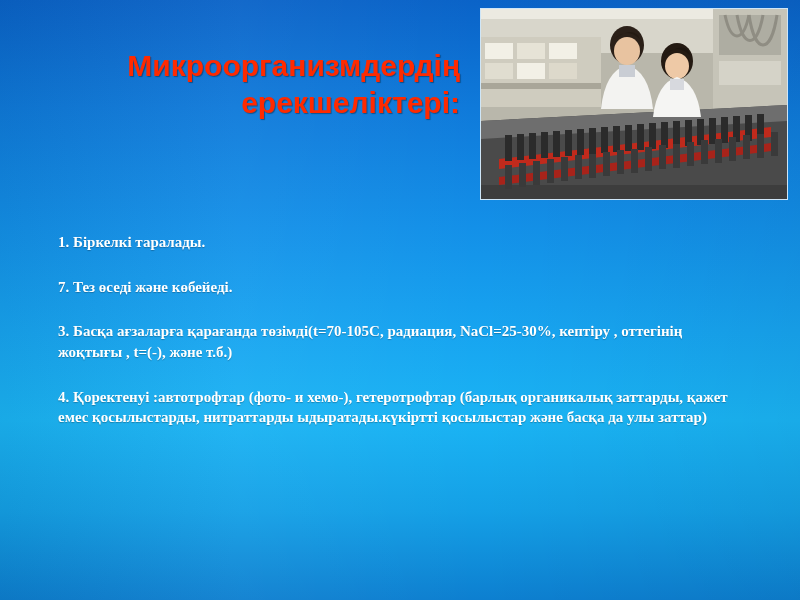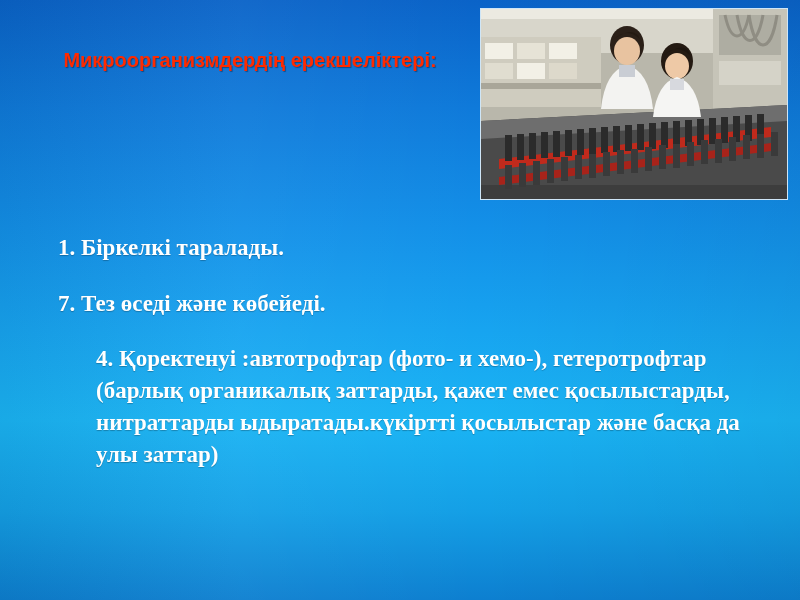--- a/index.html
+++ b/index.html
@@ -27,25 +27,25 @@
     left: 0; right: 0; top: 0; bottom: 0;
     background: linear-gradient(to right, rgba(0,0,0,0.06) 0%, rgba(255,255,255,0.04) 30%, rgba(255,255,255,0.0) 60%, rgba(0,0,0,0.05) 100%);
     pointer-events: none;
   }
 
   .title {
     position: absolute;
     left: 40px;
     top: 48px;
     width: 420px;
-    text-align: center;
+    text-align: right;
     color: #ff2a00;
     font-family: "Liberation Sans", sans-serif;
     font-weight: bold;
-    font-size: 20px;
+    font-size: 30px;
     line-height: 1.22;
     text-shadow: 1px 1px 1px rgba(0,0,0,0.35);
     z-index: 3;
   }
 
   .photo {
     position: absolute;
     right: 12px;
     top: 8px;
     width: 306px;
@@ -62,31 +62,30 @@
   }
 
   .body-text {
     position: absolute;
     left: 58px;
     top: 232px;
     width: 690px;
     color: #ffffff;
     font-family: "Liberation Serif", serif;
     font-weight: bold;
-    font-size: 23px;
+    font-size: 15px;
     line-height: 1.38;
     z-index: 3;
     text-shadow: 0px 1px 1px rgba(0,0,0,0.25);
   }
   .body-text p {
     margin: 0 0 24px 0;
   }
   .body-text p:last-child {
     margin-bottom: 0;
-    margin-left: 38px;
   }
 </style>
 </head>
 <body>
 
 <div class="slide">
 
   <div class="title">Микроорганизмдердің ерекшеліктері:</div>
 
   <div class="photo">
@@ -182,16 +181,17 @@
         <rect x="189" y="70" width="14" height="11" fill="#d7d9de"></rect>
       </g>
 
       <rect x="0" y="176" width="306" height="14" fill="#3b3b3b" opacity="0.85"></rect>
     </svg>
   </div>
 
   <div class="body-text">
     <p>1. Біркелкі таралады.</p>
     <p>7. Тез өседі және көбейеді.</p>
+    <p>3. Басқа ағзаларға қарағанда төзімді(t=70-105С, радиация, NaCl=25-30%, кептіру , оттегінің жоқтығы , t=(-), және т.б.)</p>
     <p>4.  Қоректенуі :автотрофтар (фото- и хемо-), гетеротрофтар (барлық органикалық заттарды, қажет емес қосылыстарды, нитраттарды ыдыратады.күкіртті қосылыстар және басқа да улы заттар)</p>
   </div>
 
 </div>
 
 </body></html>

